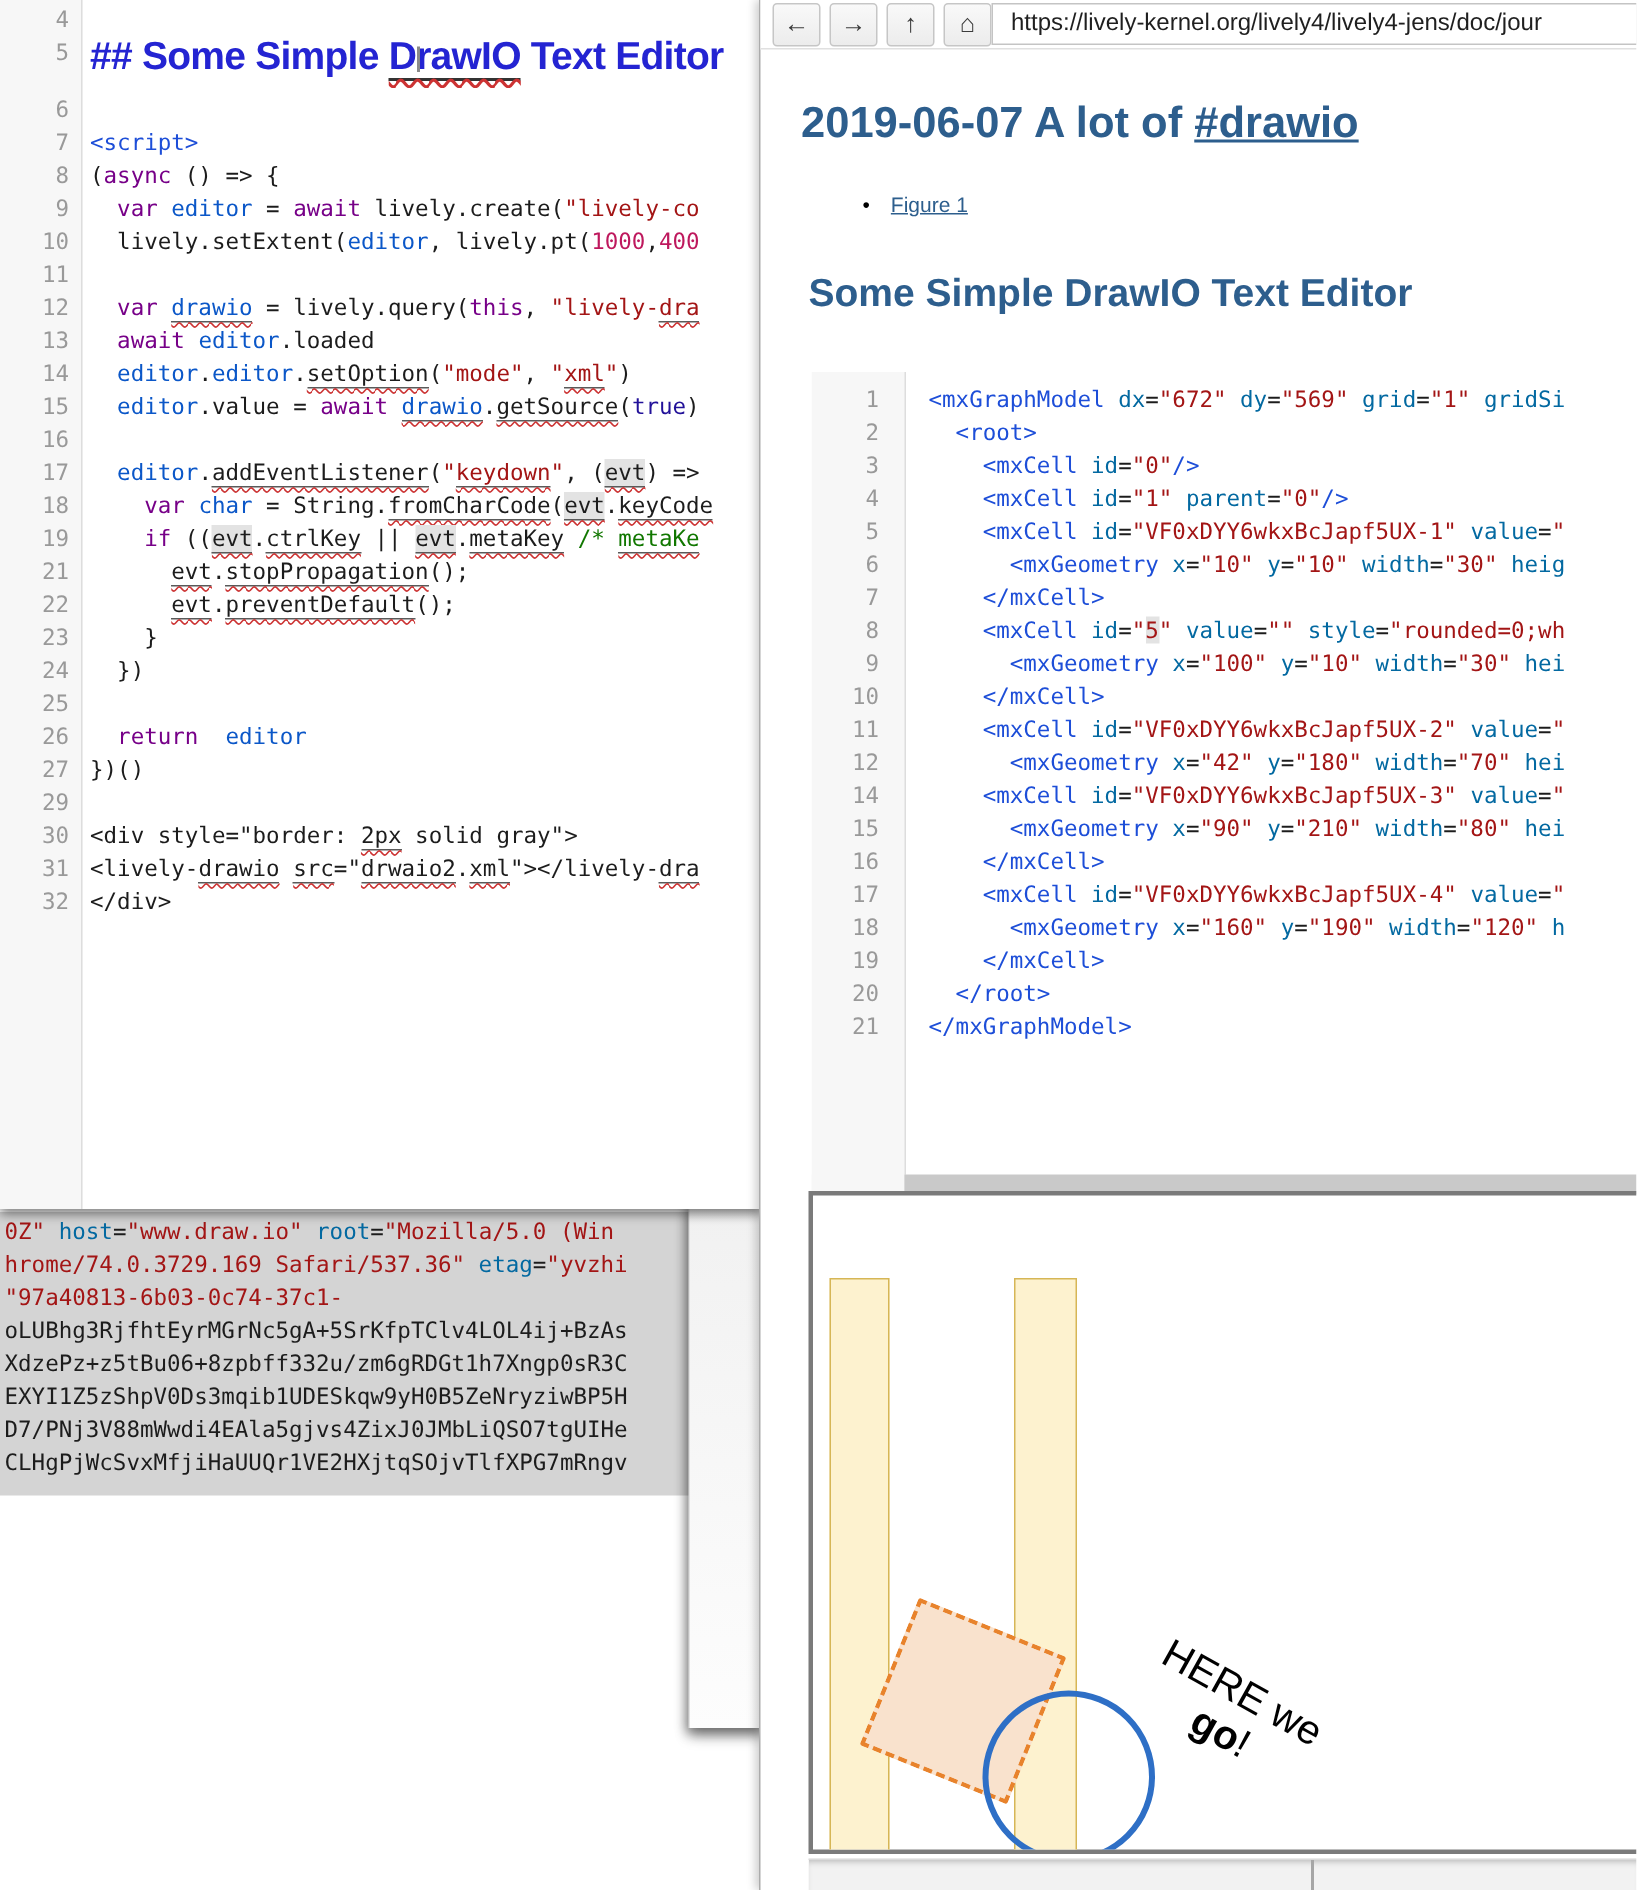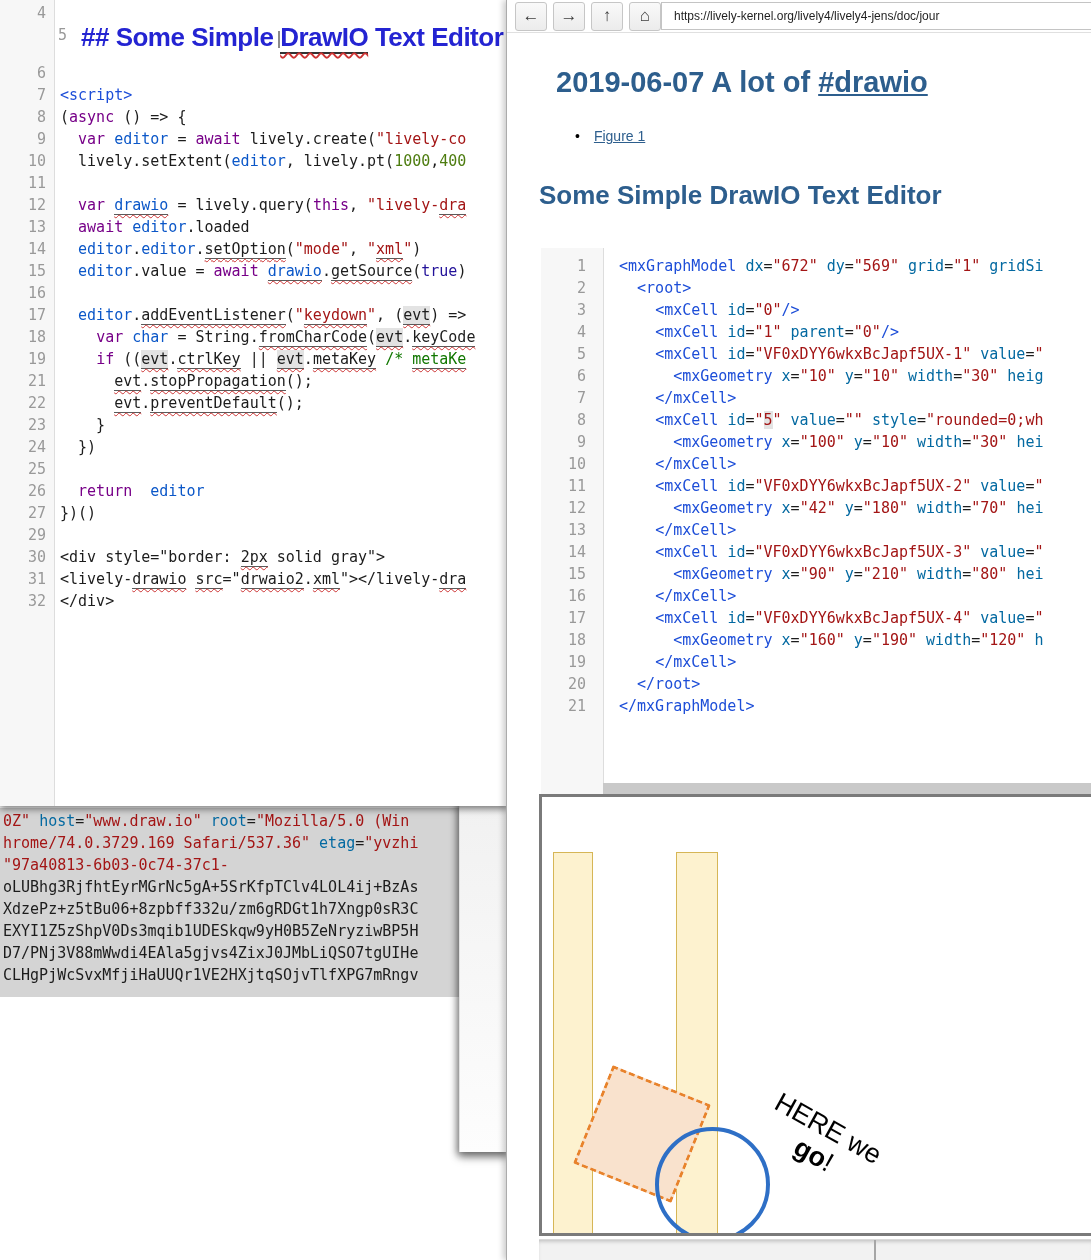--- a/index.html
+++ b/index.html
@@ -1,29 +1,29 @@
 <!DOCTYPE html>
 <html><head>
 <meta charset="utf-8">
 <style>
   html,body{margin:0;padding:0;background:#fff;}
   #screen{position:relative;width:1091px;height:1260px;overflow:hidden;background:#fff;
           font-family:"Liberation Sans",sans-serif;}
   
   .codearea{font-family:"DejaVu Sans Mono","Liberation Mono",monospace;font-size:15px;line-height:22px;}
   .crow{height:22px;white-space:pre;overflow:visible;}
-  .hrow{height:38px;margin-left:21px;}
+  .hrow{height:38px;}
   .hrow .ltxt{position:relative;top:2px;}
   .lno{display:inline-block;text-align:right;color:#999;vertical-align:top;}
   .ltxt{vertical-align:top;}
   .tk.d{color:#1c1c1c}
   .tk.kw{color:#770088}
   .tk.vr{color:#0b57c8}
   .tk.st{color:#a31515}
-  .tk.nm{color:#4d7c0f}
+  .tk.nm{color:#be185d}
   .tk.tg{color:#1d4ed8}
   .tk.at{color:#0369a1}
   .tk.atm{color:#221199}
   .tk.cm{color:#117700}
   .tk.hd{color:#2424d2;font-weight:bold;font-family:"Liberation Sans",sans-serif;font-size:26px;letter-spacing:-0.5px;}
   .tk.sp{text-decoration:underline wavy #c33;text-decoration-thickness:1px;text-underline-offset:4px;
          border-bottom:1px solid #5a5a5a;}
   .tk.sp2{text-decoration:underline wavy #c33;text-decoration-thickness:1.5px;text-underline-offset:6px;
           border-bottom:2px solid #333;}
   .tk.hl{background:#e3e3e3;}
@@ -44,23 +44,23 @@
               background:linear-gradient(#f1f1f1,#fdfdfd);border-left:1px solid #e2e2e2;
               box-shadow:-2px 3px 7px rgba(0,0,0,.35),0 5px 9px rgba(0,0,0,.4);}
   
   #browser{position:absolute;left:506px;top:0;width:585px;height:1260px;background:#fff;z-index:4;
            border-left:1px solid #ababab;box-shadow:-3px 0 6px rgba(0,0,0,.2);}
   #navbar{position:absolute;left:0;top:0;right:0;height:32px;background:#fff;border-bottom:1px solid #e0e0e0;}
   .navbtn{position:absolute;top:2px;width:30px;height:27px;background:linear-gradient(#f9f9f9,#ececec);
           border:1px solid #c6c6c6;border-radius:3px;color:#3c3c3c;font-size:17px;font-weight:bold;
           text-align:center;line-height:26px;cursor:pointer;}
   #urlfield{position:absolute;left:154px;top:2px;right:0;height:26px;border:1px solid #c4c4c4;
-            background:#fff;font-size:12px;color:#1f1f1f;line-height:26px;padding-left:12px;
+            background:#fff;font-size:16px;color:#1f1f1f;line-height:26px;padding-left:12px;
             white-space:nowrap;overflow:hidden;}
-  #h1{position:absolute;left:49px;top:66px;font-size:29px;font-weight:bold;color:#2d5e8d;white-space:nowrap;}
+  #h1{position:absolute;left:27px;top:66px;font-size:29px;font-weight:bold;color:#2d5e8d;white-space:nowrap;}
   #h1 a, .plink{color:#2d5e8d;text-decoration:underline;cursor:pointer;}
   #toc{position:absolute;left:68px;top:128px;font-size:14px;color:#000;}
   #toc .bullet{color:#000;margin-right:14px;}
   #h2{position:absolute;left:32px;top:180px;font-size:26px;font-weight:bold;color:#2d5e8d;white-space:nowrap;}
   
   #xml-editor-wrap{position:absolute;left:34px;top:248px;right:0;height:548px;background:#fff;overflow:hidden;}
   #xml-editor-wrap .gutterbg{width:62px;}
   #xml-editor{position:absolute;left:0;top:0;right:0;bottom:13px;padding-top:7px;}
   #xml-editor .lno{width:45px;padding-right:17px;}
   #xml-editor .ltxt{margin-left:16px;display:inline-block;}
@@ -163,21 +163,20 @@
           <div class="crow"><span class="lno">3</span><span class="ltxt"><span class="tk d">    </span><span class="tk tg">&lt;mxCell</span><span class="tk d"> </span><span class="tk at">id</span><span class="tk d">=</span><span class="tk st">"0"</span><span class="tk tg">/&gt;</span></span></div>
           <div class="crow"><span class="lno">4</span><span class="ltxt"><span class="tk d">    </span><span class="tk tg">&lt;mxCell</span><span class="tk d"> </span><span class="tk at">id</span><span class="tk d">=</span><span class="tk st">"1"</span><span class="tk d"> </span><span class="tk at">parent</span><span class="tk d">=</span><span class="tk st">"0"</span><span class="tk tg">/&gt;</span></span></div>
           <div class="crow"><span class="lno">5</span><span class="ltxt"><span class="tk d">    </span><span class="tk tg">&lt;mxCell</span><span class="tk d"> </span><span class="tk at">id</span><span class="tk d">=</span><span class="tk st">"VF0xDYY6wkxBcJapf5UX-1"</span><span class="tk d"> </span><span class="tk at">value</span><span class="tk d">=</span><span class="tk st">"</span></span></div>
           <div class="crow"><span class="lno">6</span><span class="ltxt"><span class="tk d">      </span><span class="tk tg">&lt;mxGeometry</span><span class="tk d"> </span><span class="tk at">x</span><span class="tk d">=</span><span class="tk st">"10"</span><span class="tk d"> </span><span class="tk at">y</span><span class="tk d">=</span><span class="tk st">"10"</span><span class="tk d"> </span><span class="tk at">width</span><span class="tk d">=</span><span class="tk st">"30"</span><span class="tk d"> </span><span class="tk at">heig</span></span></div>
           <div class="crow"><span class="lno">7</span><span class="ltxt"><span class="tk d">    </span><span class="tk tg">&lt;/mxCell&gt;</span></span></div>
           <div class="crow"><span class="lno">8</span><span class="ltxt"><span class="tk d">    </span><span class="tk tg">&lt;mxCell</span><span class="tk d"> </span><span class="tk at">id</span><span class="tk d">=</span><span class="tk st">"</span><span class="tk st hl">5</span><span class="tk st">"</span><span class="tk d"> </span><span class="tk at">value</span><span class="tk d">=</span><span class="tk st">""</span><span class="tk d"> </span><span class="tk at">style</span><span class="tk d">=</span><span class="tk st">"rounded=0;wh</span></span></div>
           <div class="crow"><span class="lno">9</span><span class="ltxt"><span class="tk d">      </span><span class="tk tg">&lt;mxGeometry</span><span class="tk d"> </span><span class="tk at">x</span><span class="tk d">=</span><span class="tk st">"100"</span><span class="tk d"> </span><span class="tk at">y</span><span class="tk d">=</span><span class="tk st">"10"</span><span class="tk d"> </span><span class="tk at">width</span><span class="tk d">=</span><span class="tk st">"30"</span><span class="tk d"> </span><span class="tk at">hei</span></span></div>
           <div class="crow"><span class="lno">10</span><span class="ltxt"><span class="tk d">    </span><span class="tk tg">&lt;/mxCell&gt;</span></span></div>
           <div class="crow"><span class="lno">11</span><span class="ltxt"><span class="tk d">    </span><span class="tk tg">&lt;mxCell</span><span class="tk d"> </span><span class="tk at">id</span><span class="tk d">=</span><span class="tk st">"VF0xDYY6wkxBcJapf5UX-2"</span><span class="tk d"> </span><span class="tk at">value</span><span class="tk d">=</span><span class="tk st">"</span></span></div>
           <div class="crow"><span class="lno">12</span><span class="ltxt"><span class="tk d">      </span><span class="tk tg">&lt;mxGeometry</span><span class="tk d"> </span><span class="tk at">x</span><span class="tk d">=</span><span class="tk st">"42"</span><span class="tk d"> </span><span class="tk at">y</span><span class="tk d">=</span><span class="tk st">"180"</span><span class="tk d"> </span><span class="tk at">width</span><span class="tk d">=</span><span class="tk st">"70"</span><span class="tk d"> </span><span class="tk at">hei</span></span></div>
-          <div class="crow"><span class="lno">13</span><span class="ltxt"><span class="tk d">    </span><span class="tk tg">&lt;/mxCell&gt;</span></span></div>
           <div class="crow"><span class="lno">14</span><span class="ltxt"><span class="tk d">    </span><span class="tk tg">&lt;mxCell</span><span class="tk d"> </span><span class="tk at">id</span><span class="tk d">=</span><span class="tk st">"VF0xDYY6wkxBcJapf5UX-3"</span><span class="tk d"> </span><span class="tk at">value</span><span class="tk d">=</span><span class="tk st">"</span></span></div>
           <div class="crow"><span class="lno">15</span><span class="ltxt"><span class="tk d">      </span><span class="tk tg">&lt;mxGeometry</span><span class="tk d"> </span><span class="tk at">x</span><span class="tk d">=</span><span class="tk st">"90"</span><span class="tk d"> </span><span class="tk at">y</span><span class="tk d">=</span><span class="tk st">"210"</span><span class="tk d"> </span><span class="tk at">width</span><span class="tk d">=</span><span class="tk st">"80"</span><span class="tk d"> </span><span class="tk at">hei</span></span></div>
           <div class="crow"><span class="lno">16</span><span class="ltxt"><span class="tk d">    </span><span class="tk tg">&lt;/mxCell&gt;</span></span></div>
           <div class="crow"><span class="lno">17</span><span class="ltxt"><span class="tk d">    </span><span class="tk tg">&lt;mxCell</span><span class="tk d"> </span><span class="tk at">id</span><span class="tk d">=</span><span class="tk st">"VF0xDYY6wkxBcJapf5UX-4"</span><span class="tk d"> </span><span class="tk at">value</span><span class="tk d">=</span><span class="tk st">"</span></span></div>
           <div class="crow"><span class="lno">18</span><span class="ltxt"><span class="tk d">      </span><span class="tk tg">&lt;mxGeometry</span><span class="tk d"> </span><span class="tk at">x</span><span class="tk d">=</span><span class="tk st">"160"</span><span class="tk d"> </span><span class="tk at">y</span><span class="tk d">=</span><span class="tk st">"190"</span><span class="tk d"> </span><span class="tk at">width</span><span class="tk d">=</span><span class="tk st">"120"</span><span class="tk d"> </span><span class="tk at">h</span></span></div>
           <div class="crow"><span class="lno">19</span><span class="ltxt"><span class="tk d">    </span><span class="tk tg">&lt;/mxCell&gt;</span></span></div>
           <div class="crow"><span class="lno">20</span><span class="ltxt"><span class="tk d">  </span><span class="tk tg">&lt;/root&gt;</span></span></div>
           <div class="crow"><span class="lno">21</span><span class="ltxt"><span class="tk tg">&lt;/mxGraphModel&gt;</span></span></div>
         </div>
       <div id="hscroll">

